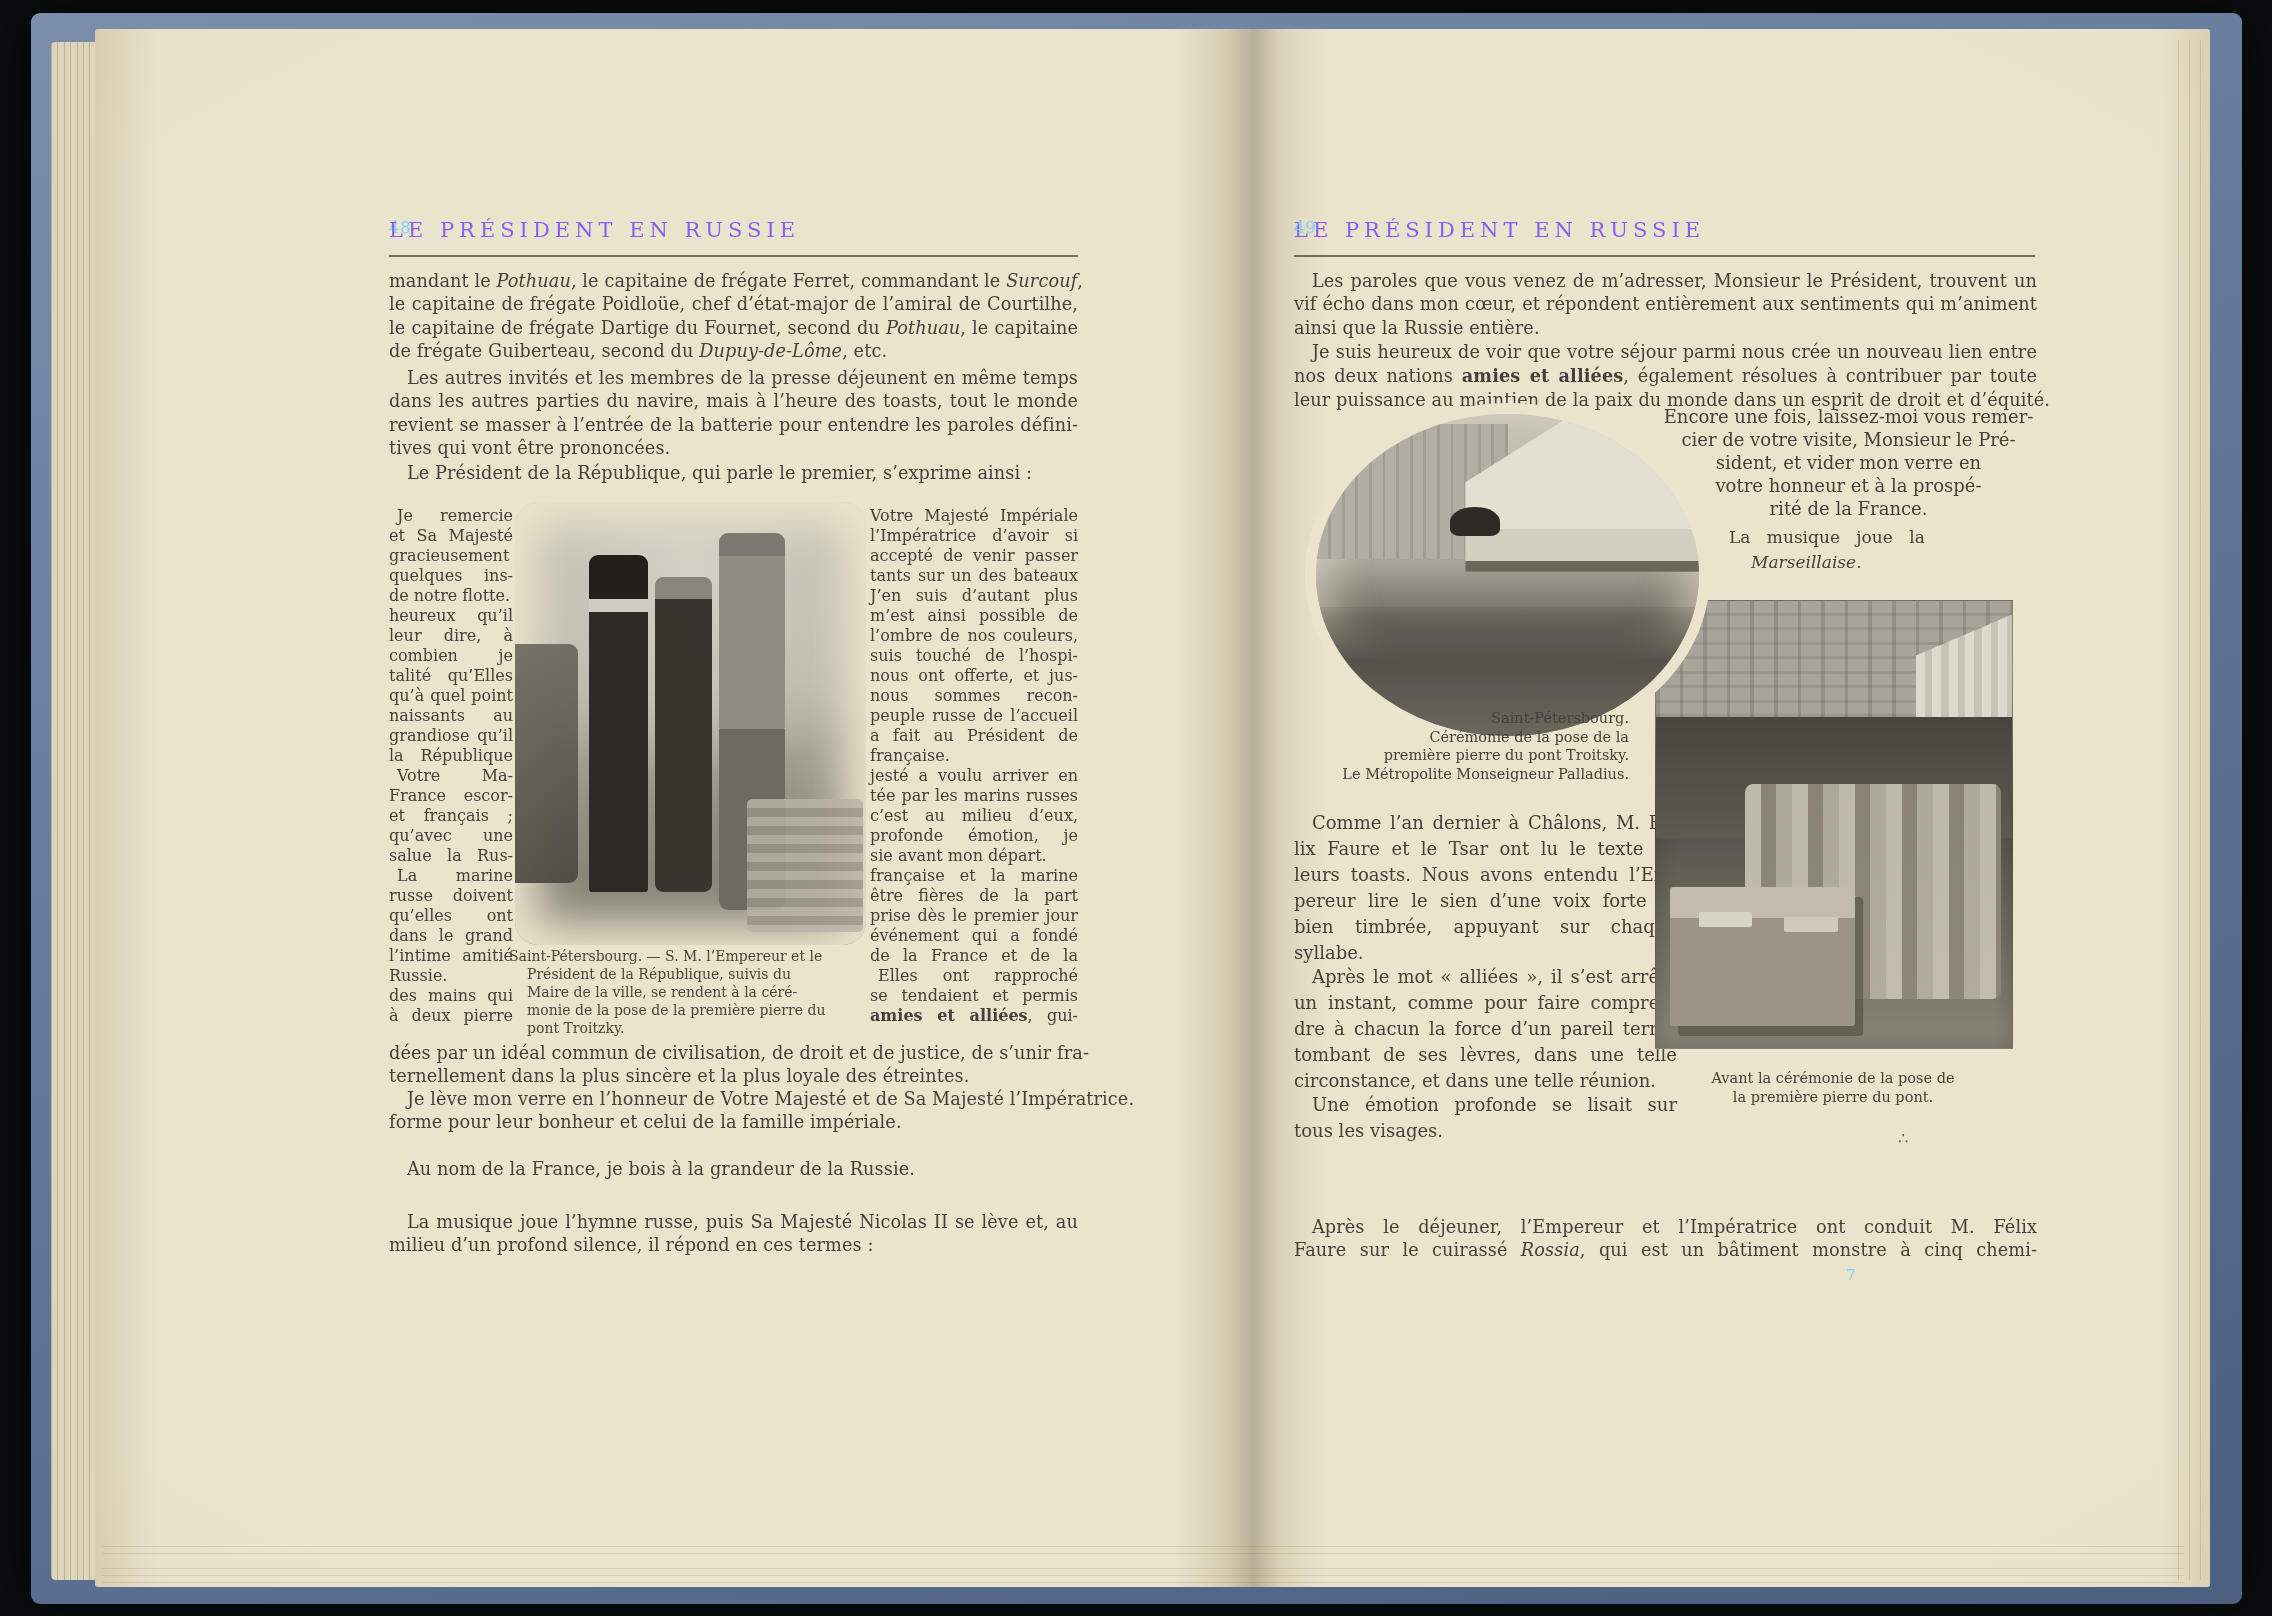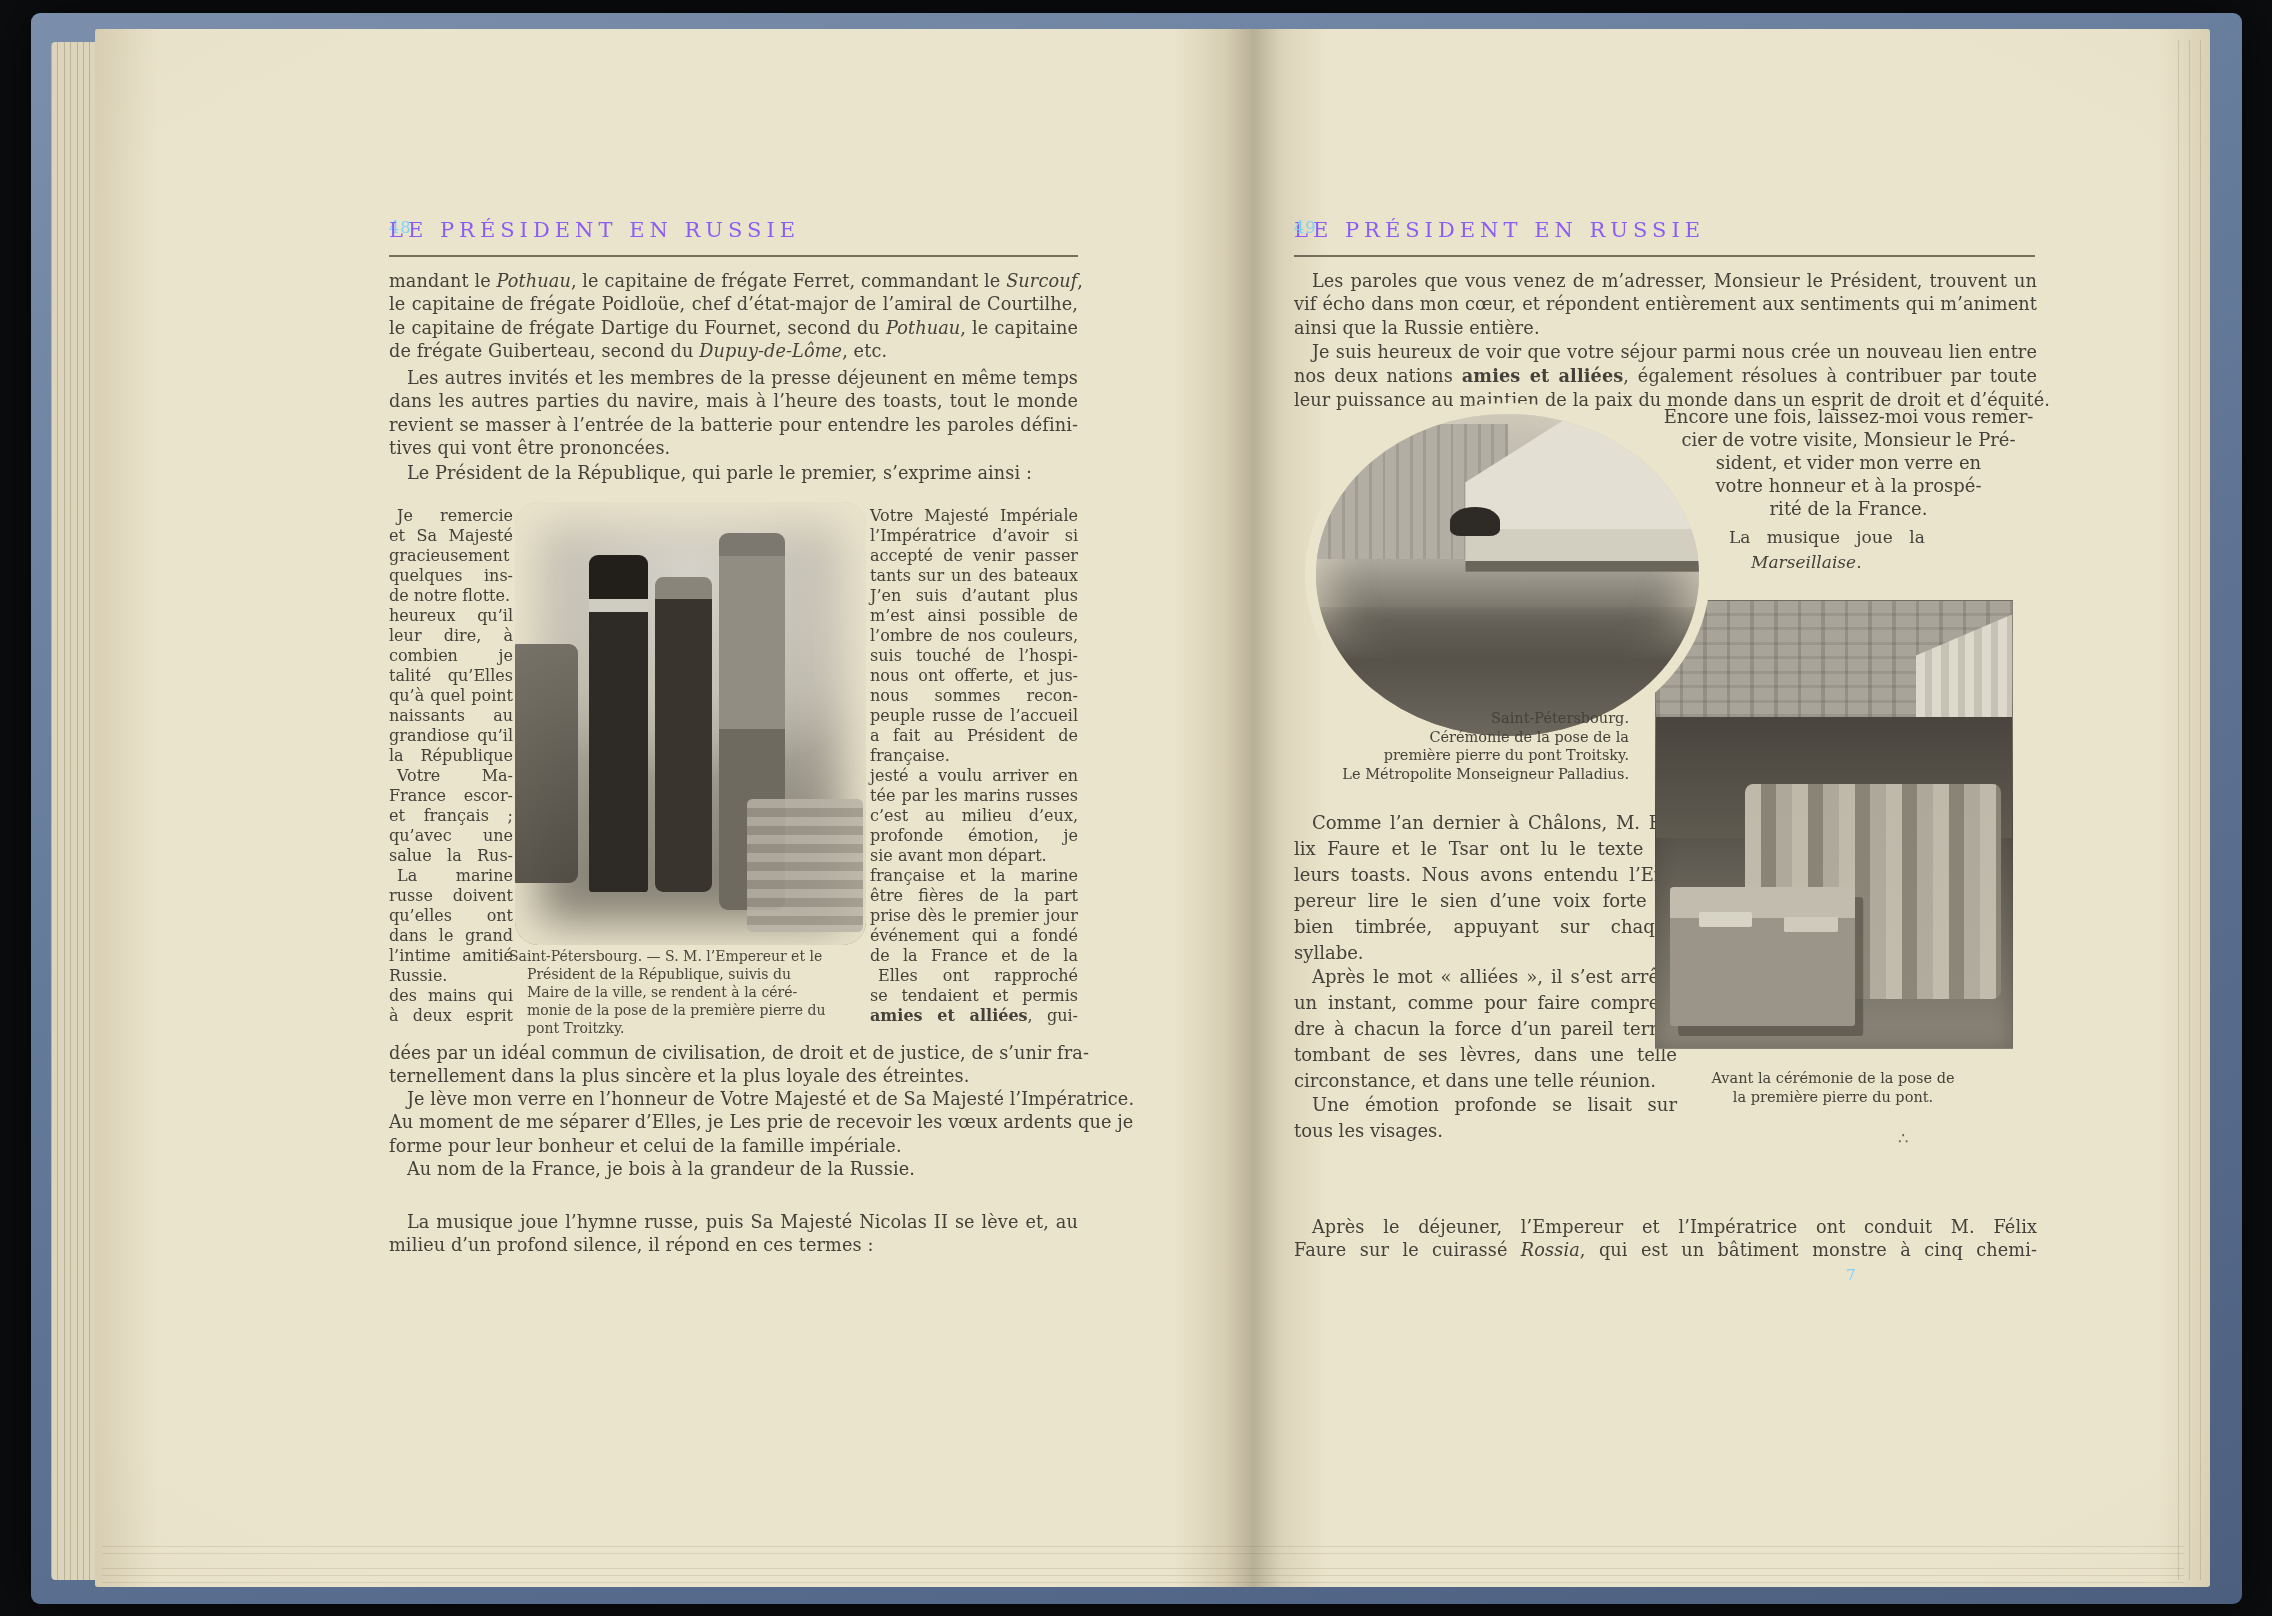--- a/index.html
+++ b/index.html
@@ -158,21 +158,21 @@
     <div class="line">et français ;</div>
     <div class="line">qu’avec une</div>
     <div class="line">salue la Rus-</div>
     <div class="line"> La marine</div>
     <div class="line">russe doivent</div>
     <div class="line">qu’elles ont</div>
     <div class="line">dans le grand</div>
     <div class="line">l’intime amitié</div>
     <div class="line short">Russie.</div>
     <div class="line">des mains qui</div>
-    <div class="line">à deux esprit</div>
+    <div class="line">à deux pierre</div>
   </div>
 
 <div class="abs photo lp-photo">
   <div class="abs lpf-crowd"></div>
   <div class="abs lpf-tophat"></div>
   <div class="abs lpf-robe"></div>
   <div class="abs lpf-officer"></div>
   <div class="abs lpf-steps"></div>
 </div>
 
@@ -212,21 +212,20 @@
     <div class="line">monie de la pose de la première pierre du</div>
     <div class="line short">pont Troitzky.</div>
   </div>
 
 <div class="abs body-text justify" style="left:389px;top:1042px;width:689px">
     <div class="line">dées par un idéal commun de civilisation, de droit et de justice, de s’unir fra-</div>
     <div class="line">ternellement dans la plus sincère et la plus loyale des étreintes.</div>
   </div>
 <div class="abs body-text justify" style="left:389px;top:1088px;width:689px">
     <div class="line">  Je lève mon verre en l’honneur de Votre Majesté et de Sa Majesté l’Impératrice.</div>
-    <div class="line">Au moment de me séparer d’Elles, je Les prie de recevoir les vœux ardents que je</div>
     <div class="line">forme pour leur bonheur et celui de la famille impériale.</div>
   </div>
 <div class="abs body-text" style="left:389px;top:1158px;width:689px">  Au nom de la France, je bois à la grandeur de la Russie.</div>
 <div class="abs body-text justify" style="left:389px;top:1211px;width:689px">
     <div class="line">  La musique joue l’hymne russe, puis Sa Majesté Nicolas II se lève et, au</div>
     <div class="line">milieu d’un profond silence, il répond en ces termes :</div>
   </div>
 
 <div class="abs running-title" style="left:1294px;top:218px;width:741px">LE PRÉSIDENT EN RUSSIE</div>
 <div class="abs folio" style="left:1294px;top:218px;width:741px;">49</div>

